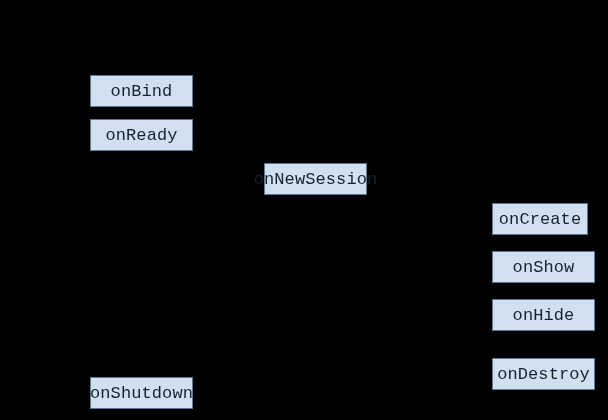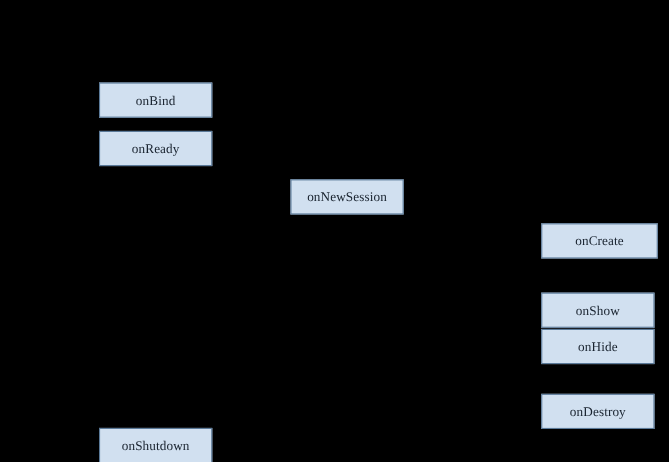--- a/index.html
+++ b/index.html
@@ -20,22 +20,22 @@
   }
   .node {
     position: absolute;
     box-sizing: border-box;
     background: #d1e0f0;
     border: 1px solid #5b7a99;
     display: flex;
     align-items: center;
     justify-content: center;
     color: #18222e;
-    font-family: Liberation Serif, serif;
-    font-size: 12px;
+    font-family: Liberation Mono, monospace;
+    font-size: 17px;
     line-height: 1;
     letter-spacing: 0.1px;
     white-space: nowrap;
     -webkit-font-smoothing: antialiased;
   }
   .node-label {
     display: block;
     pointer-events: none;
   }
 </style>
@@ -49,33 +49,33 @@
   </div>
 
   <div class="node" style="left:264px; top:163px; width:103px; height:32px;">
     <span class="node-label">onNewSession</span>
   </div>
 
   <div class="node" style="left:90px; top:119px; width:103px; height:32px;">
     <span class="node-label">onReady</span>
   </div>
 
-  <div class="node" style="left:492px; top:203px; width:106px; height:32px;">
+  <div class="node" style="left:492px; top:203px; width:96px; height:32px;">
     <span class="node-label">onCreate</span>
   </div>
 
-  <div class="node" style="left:492px; top:266px; width:103px; height:32px;">
+  <div class="node" style="left:492px; top:251px; width:103px; height:32px;">
     <span class="node-label">onShow</span>
   </div>
 
   <div class="node" style="left:492px; top:299px; width:103px; height:32px;text-align:center;">
     <span class="node-label">onHide</span>
   </div>
 
-  <div class="node" style="left:90px; top:377px; width:103px; height:32px;margin-top:12px;">
+  <div class="node" style="left:90px; top:377px; width:103px; height:32px;">
     <span class="node-label">onShutdown</span>
   </div>
 
   <div class="node" style="left:492px; top:358px; width:103px; height:32px;">
     <span class="node-label">onDestroy</span>
   </div>
 
 </div>
 
 </body></html>

